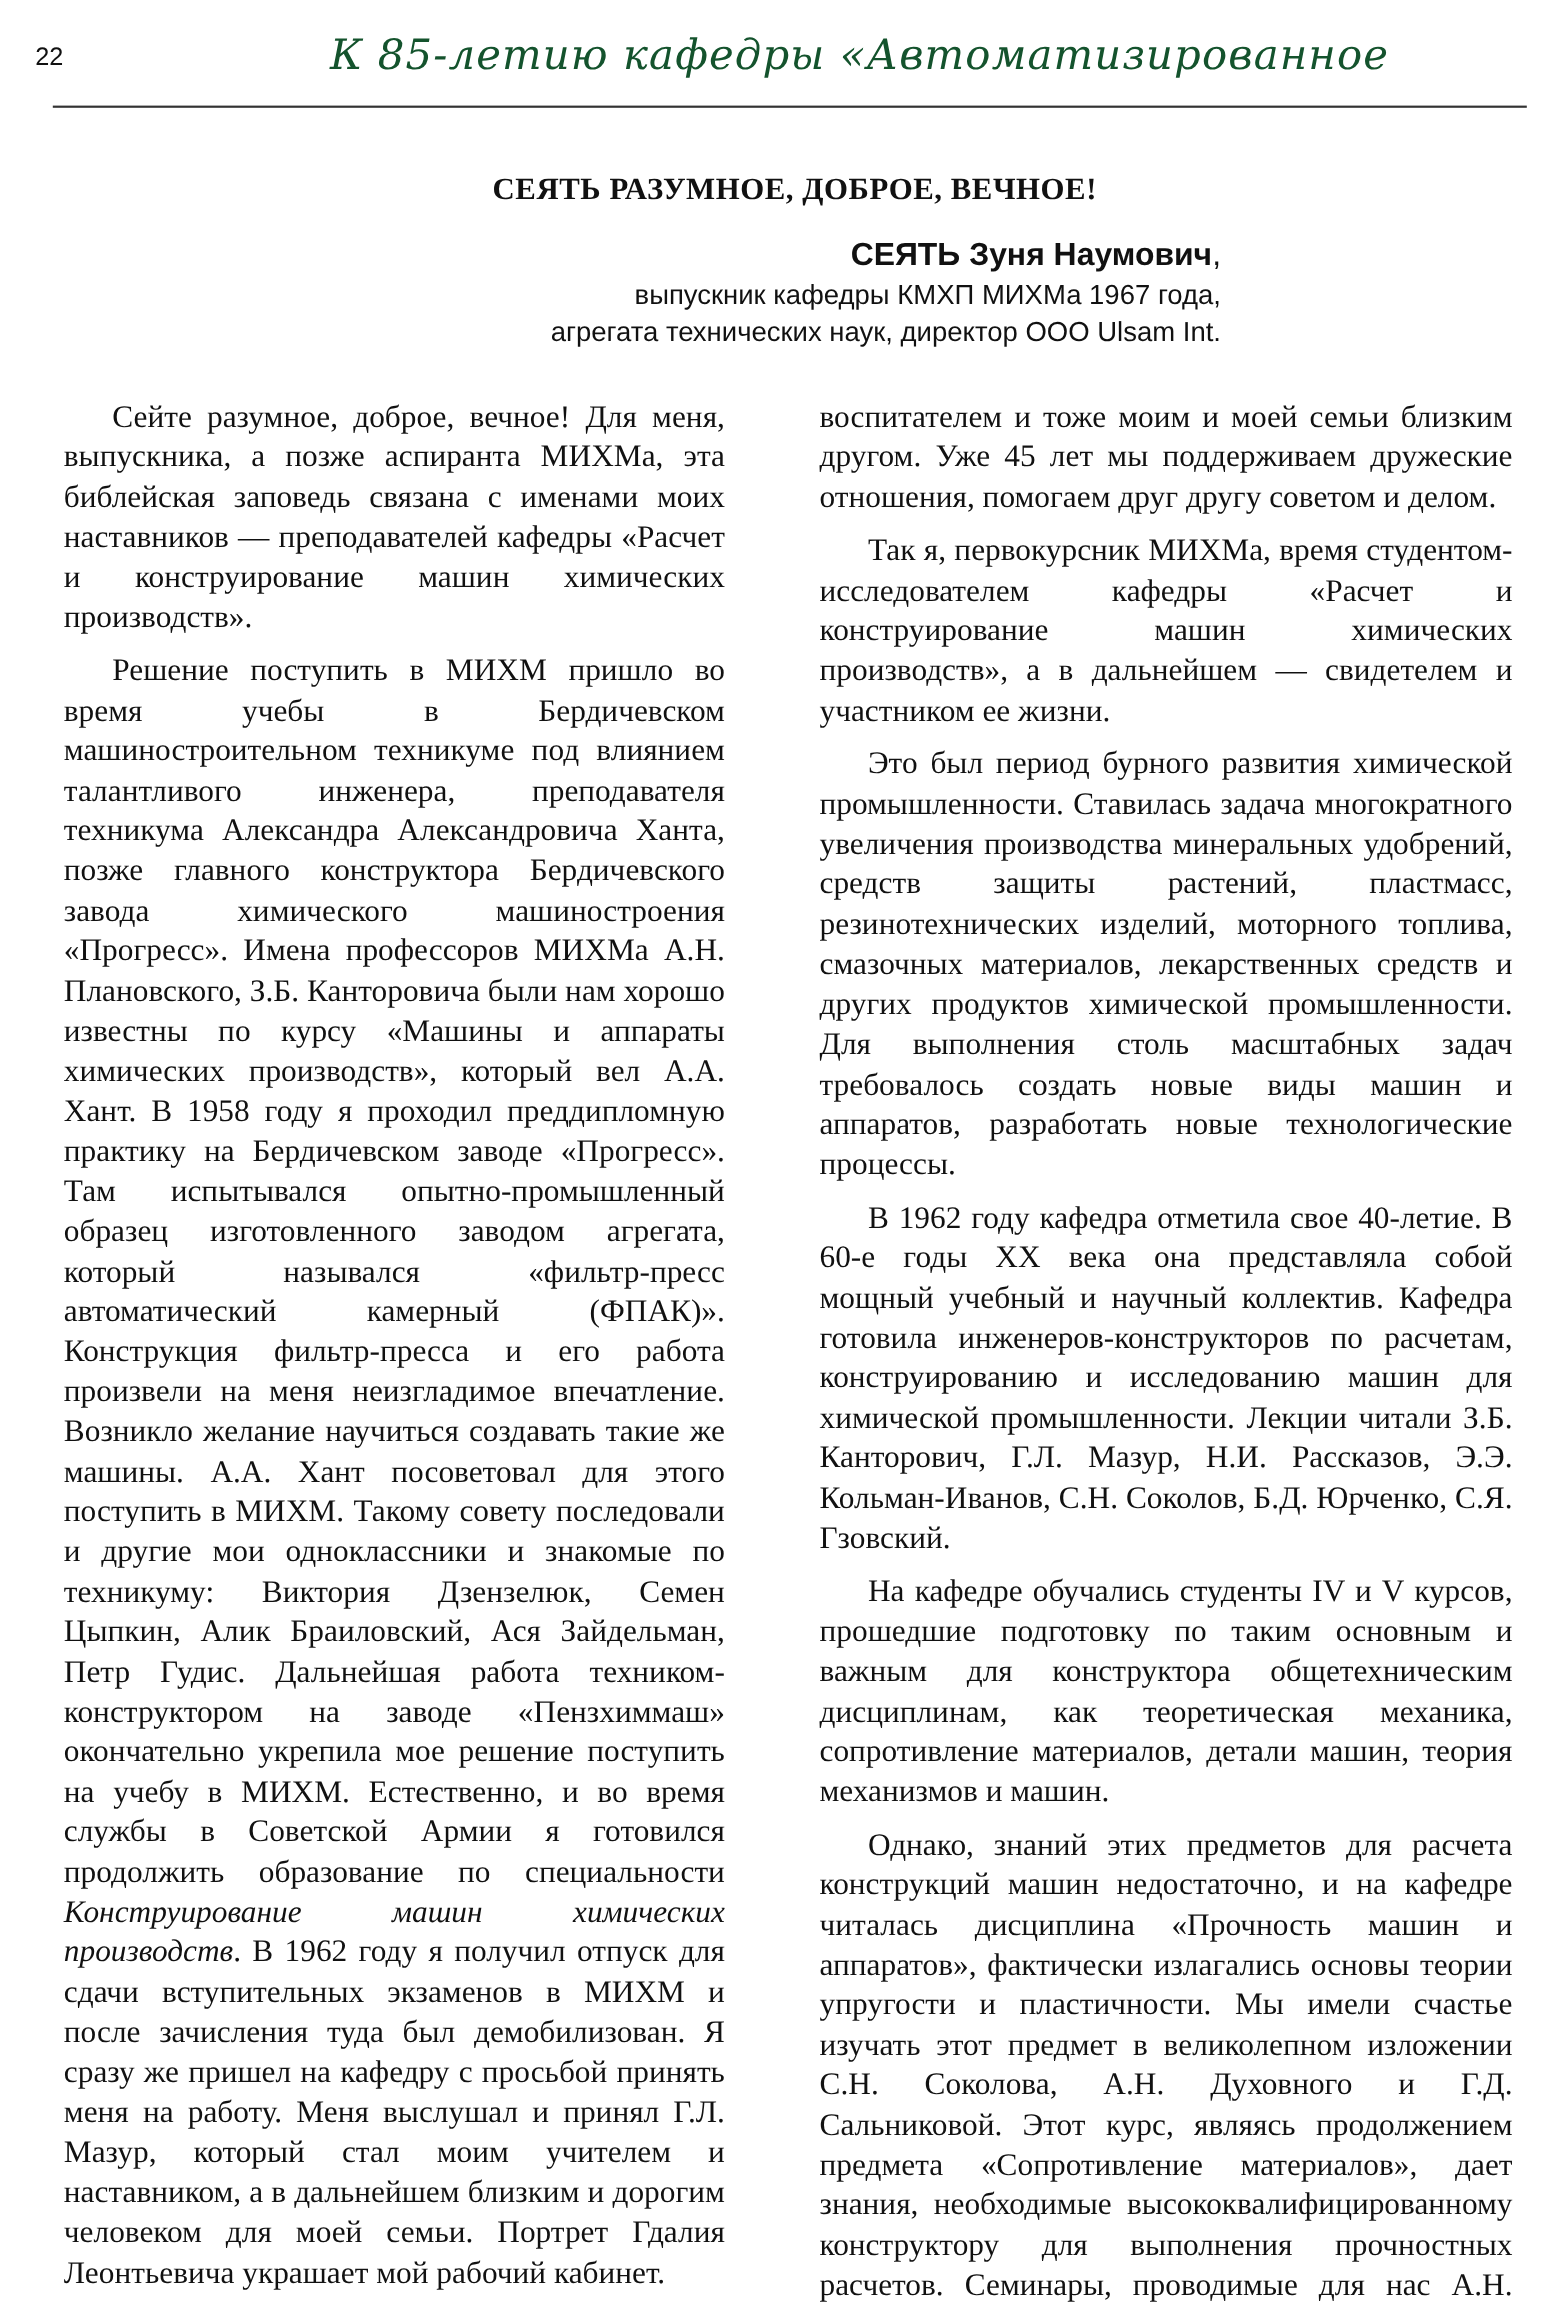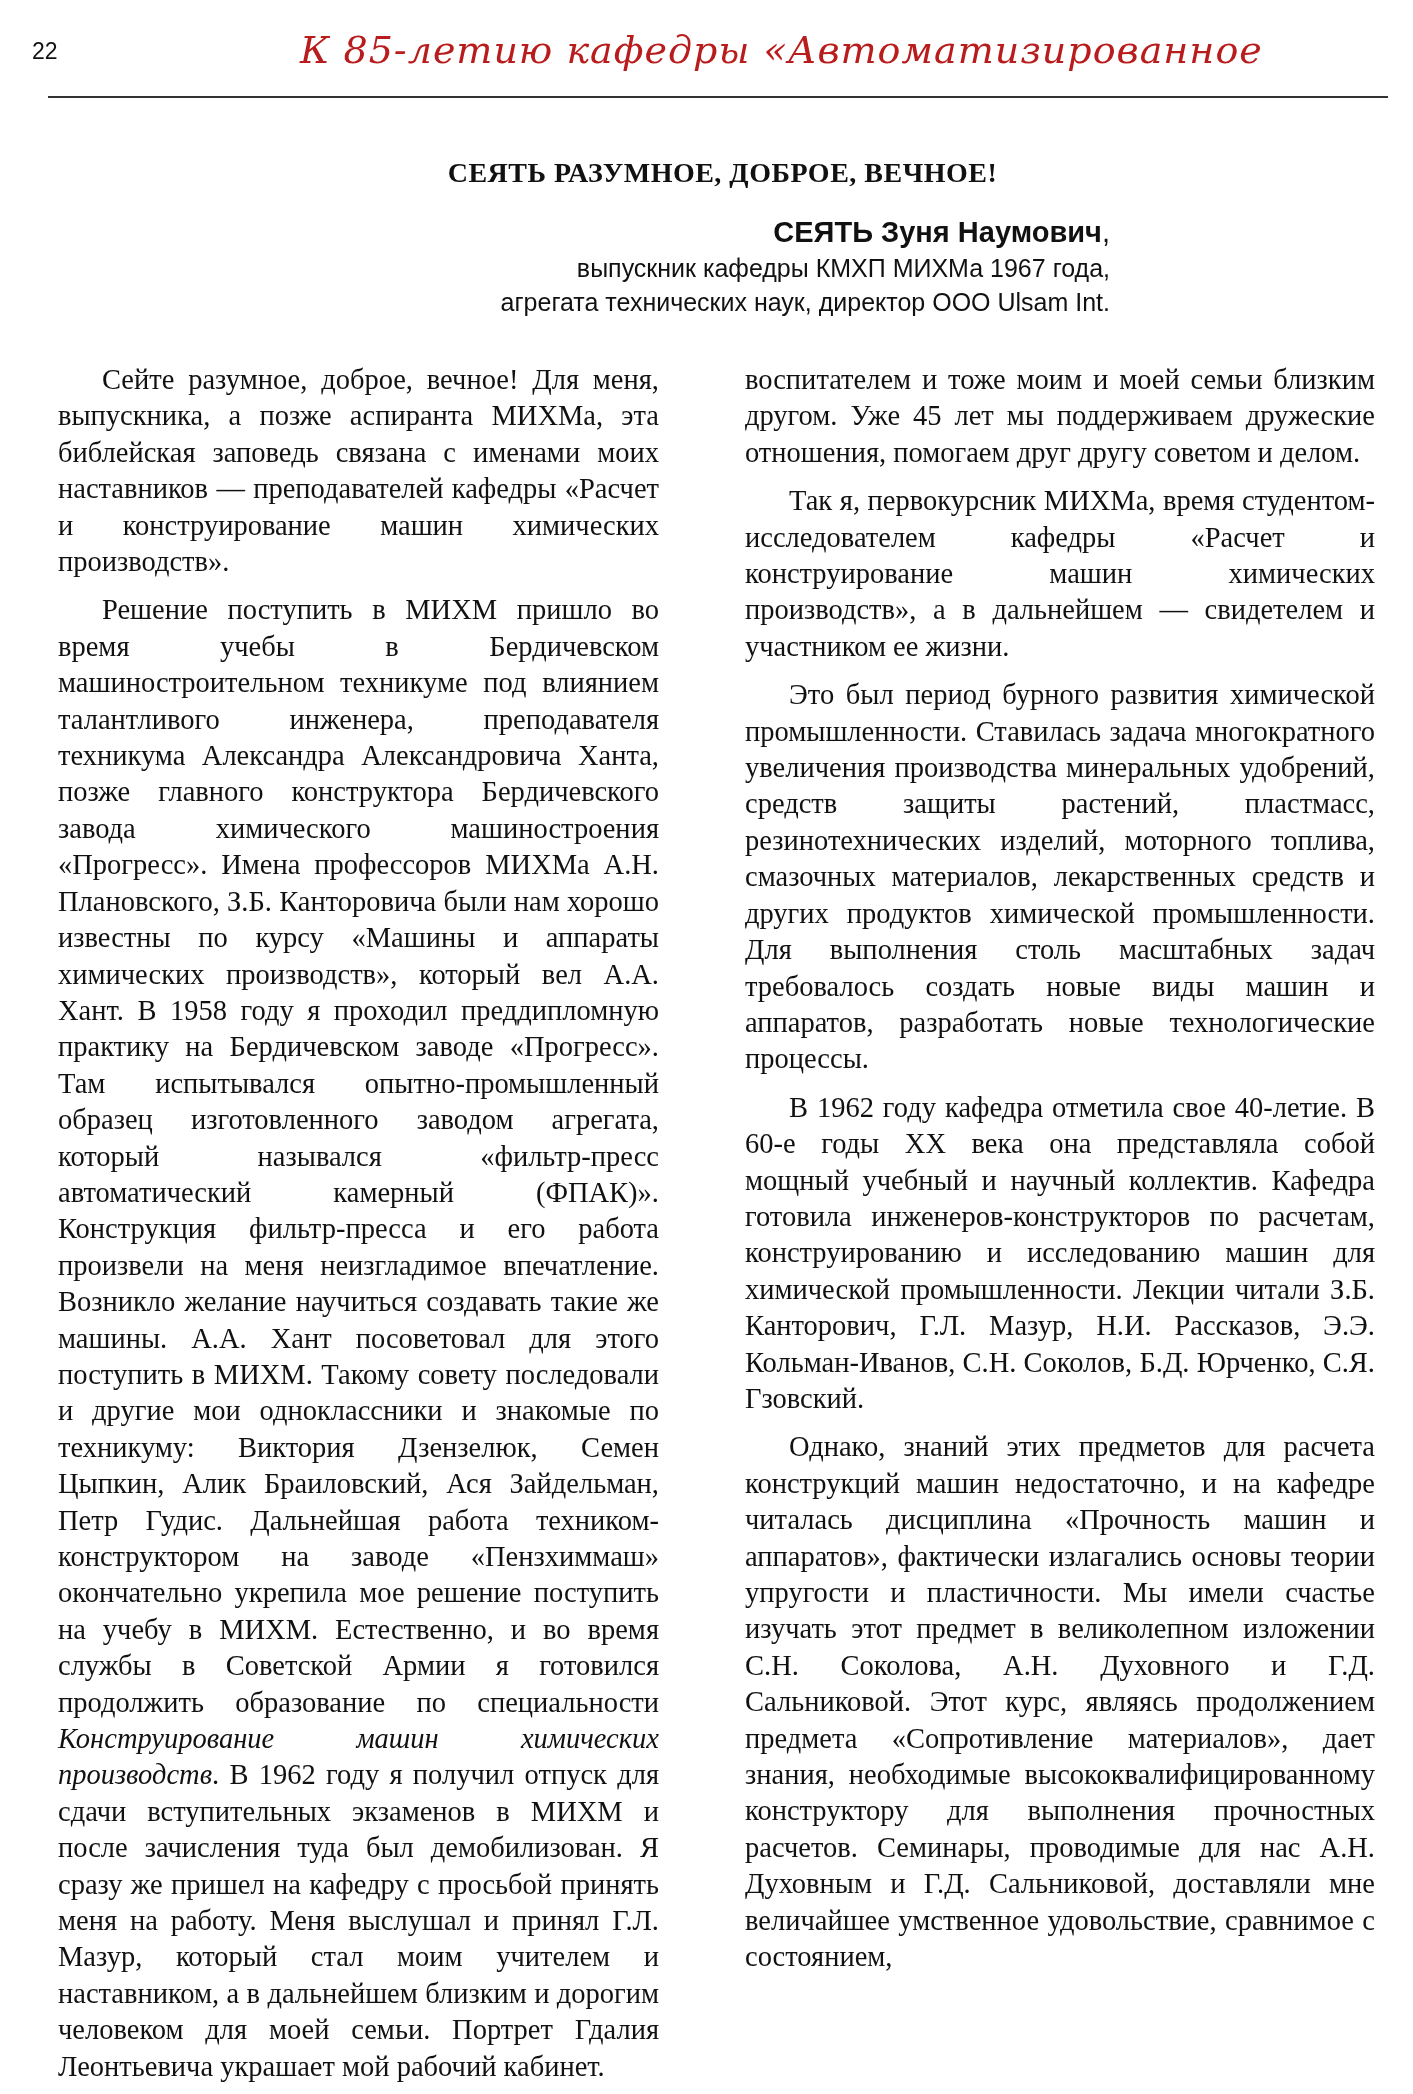--- a/index.html
+++ b/index.html
@@ -9,21 +9,21 @@
       font-family: "Liberation Serif", "DejaVu Serif", serif;
     }
     .page-num {
       position: absolute; left: 32px; top: 38px;
       font-size: 23px; font-family: Liberation Sans, sans-serif;
     }
     .running-head {
       position: absolute; left: 300px; top: 28px; width: 1100px;
       font-family: "DejaVu Serif", "Liberation Serif", serif;
       font-style: italic; font-size: 38px; letter-spacing: 1px;
-      white-space: nowrap; color: #b91c1c;
+      white-space: nowrap; color: #14532d;
     }
     .head-rule {
       position: absolute; left: 48px; top: 96px; width: 1340px; height: 2px;
       background: #333;
     }
     .title {
       position: absolute; left: 0; top: 141px; width: 1413px; text-align: center;
       font-family: "Liberation Serif", serif; font-weight: bold; font-size: 28px;
       letter-spacing: 0.5px;
     }
@@ -66,14 +66,15 @@
   <p>Сейте разумное, доброе, вечное! Для меня, выпускника, а позже аспиранта МИХМа, эта библейская заповедь связана с именами моих наставников — преподавателей кафедры «Расчет и конструирование машин химических производств».</p>
   <p><span>Решение поступить в МИХМ пришло во время учебы в Бердичевском машиностроительном техникуме под влиянием талантливого инженера, преподавателя техникума Александра Александровича Ханта, позже главного конструктора Бердичевского завода химического машиностроения «Прогресс». Имена профессоров МИХМа А.Н. Плановского, З.Б. Канторовича были нам хорошо известны по курсу «Машины и аппараты химических производств», который вел А.А. Хант. В 1958 году я проходил преддипломную практику на Бердичевском заводе «Прогресс». Там испытывался опытно-промышленный образец изготовленного заводом агрегата, который назывался «фильтр-пресс автоматический камерный (ФПАК)». Конструкция фильтр-пресса и его работа произвели на меня неизгладимое впечатление. Возникло желание научиться создавать такие же машины. А.А. Хант посоветовал для этого поступить в МИХМ. Такому совету последовали и другие мои одноклассники и знакомые по техникуму: Виктория Дзензелюк, Семен Цыпкин, Алик Браиловский, Ася Зайдельман, Петр Гудис. Дальнейшая работа техником-конструктором на заводе «Пензхиммаш» окончательно укрепила мое решение поступить на учебу в МИХМ. Естественно, и во время службы в Советской Армии я готовился продолжить образование по специальности </span><i>Конструирование машин химических производств</i><span>. В 1962 году я получил отпуск для сдачи вступительных экзаменов в МИХМ и после зачисления туда был демобилизован. Я сразу же пришел на кафедру с просьбой принять меня на работу. Меня выслушал и принял Г.Л. Мазур, который стал моим учителем и наставником, а в дальнейшем близким и дорогим человеком для моей семьи. Портрет Гдалия Леонтьевича украшает мой рабочий кабинет.</span></p>
   <p>Мне было предложено участвовать в исследовании движения материалов в машинах барабанного типа, которое проводил Ю.И. Гусев. С этого времени Юрий Иванович стал моим учителем,</p>
 </div>
 
 <div class="col col-right">
   <p class="cont">воспитателем и тоже моим и моей семьи близким другом. Уже 45 лет мы поддерживаем дружеские отношения, помогаем друг другу советом и делом.</p>
   <p>Так я, первокурсник МИХМа, время студентом-исследователем кафедры «Расчет и конструирование машин химических производств», а в дальнейшем — свидетелем и участником ее жизни.</p>
   <p>Это был период бурного развития химической промышленности. Ставилась задача многократного увеличения производства минеральных удобрений, средств защиты растений, пластмасс, резинотехнических изделий, моторного топлива, смазочных материалов, лекарственных средств и других продуктов химической промышленности. Для выполнения столь масштабных задач требовалось создать новые виды машин и аппаратов, разработать новые технологические процессы.</p>
   <p>В 1962 году кафедра отметила свое 40-летие. В 60-е годы XX века она представляла собой мощный учебный и научный коллектив. Кафедра готовила инженеров-конструкторов по расчетам, конструированию и исследованию машин для химической промышленности. Лекции читали З.Б. Канторович, Г.Л. Мазур, Н.И. Рассказов, Э.Э. Кольман-Иванов, С.Н. Соколов, Б.Д. Юрченко, С.Я. Гзовский.</p>
+  <p>На кафедре обучались студенты IV и V курсов, прошедшие подготовку по таким основным и важным для конструктора общетехническим дисциплинам, как теоретическая механика, сопротивление материалов, детали машин, теория механизмов и машин.</p>
   <p>Однако, знаний этих предметов для расчета конструкций машин недостаточно, и на кафедре читалась дисциплина «Прочность машин и аппаратов», фактически излагались основы теории упругости и пластичности. Мы имели счастье изучать этот предмет в великолепном изложении С.Н. Соколова, А.Н. Духовного и Г.Д. Сальниковой. Этот курс, являясь продолжением предмета «Сопротивление материалов», дает знания, необходимые высококвалифицированному конструктору для выполнения прочностных расчетов. Семинары, проводимые для нас А.Н. Духовным и Г.Д. Сальниковой, доставляли мне величайшее умственное удовольствие, сравнимое с состоянием,</p>
 </div>
 
 </body></html>

